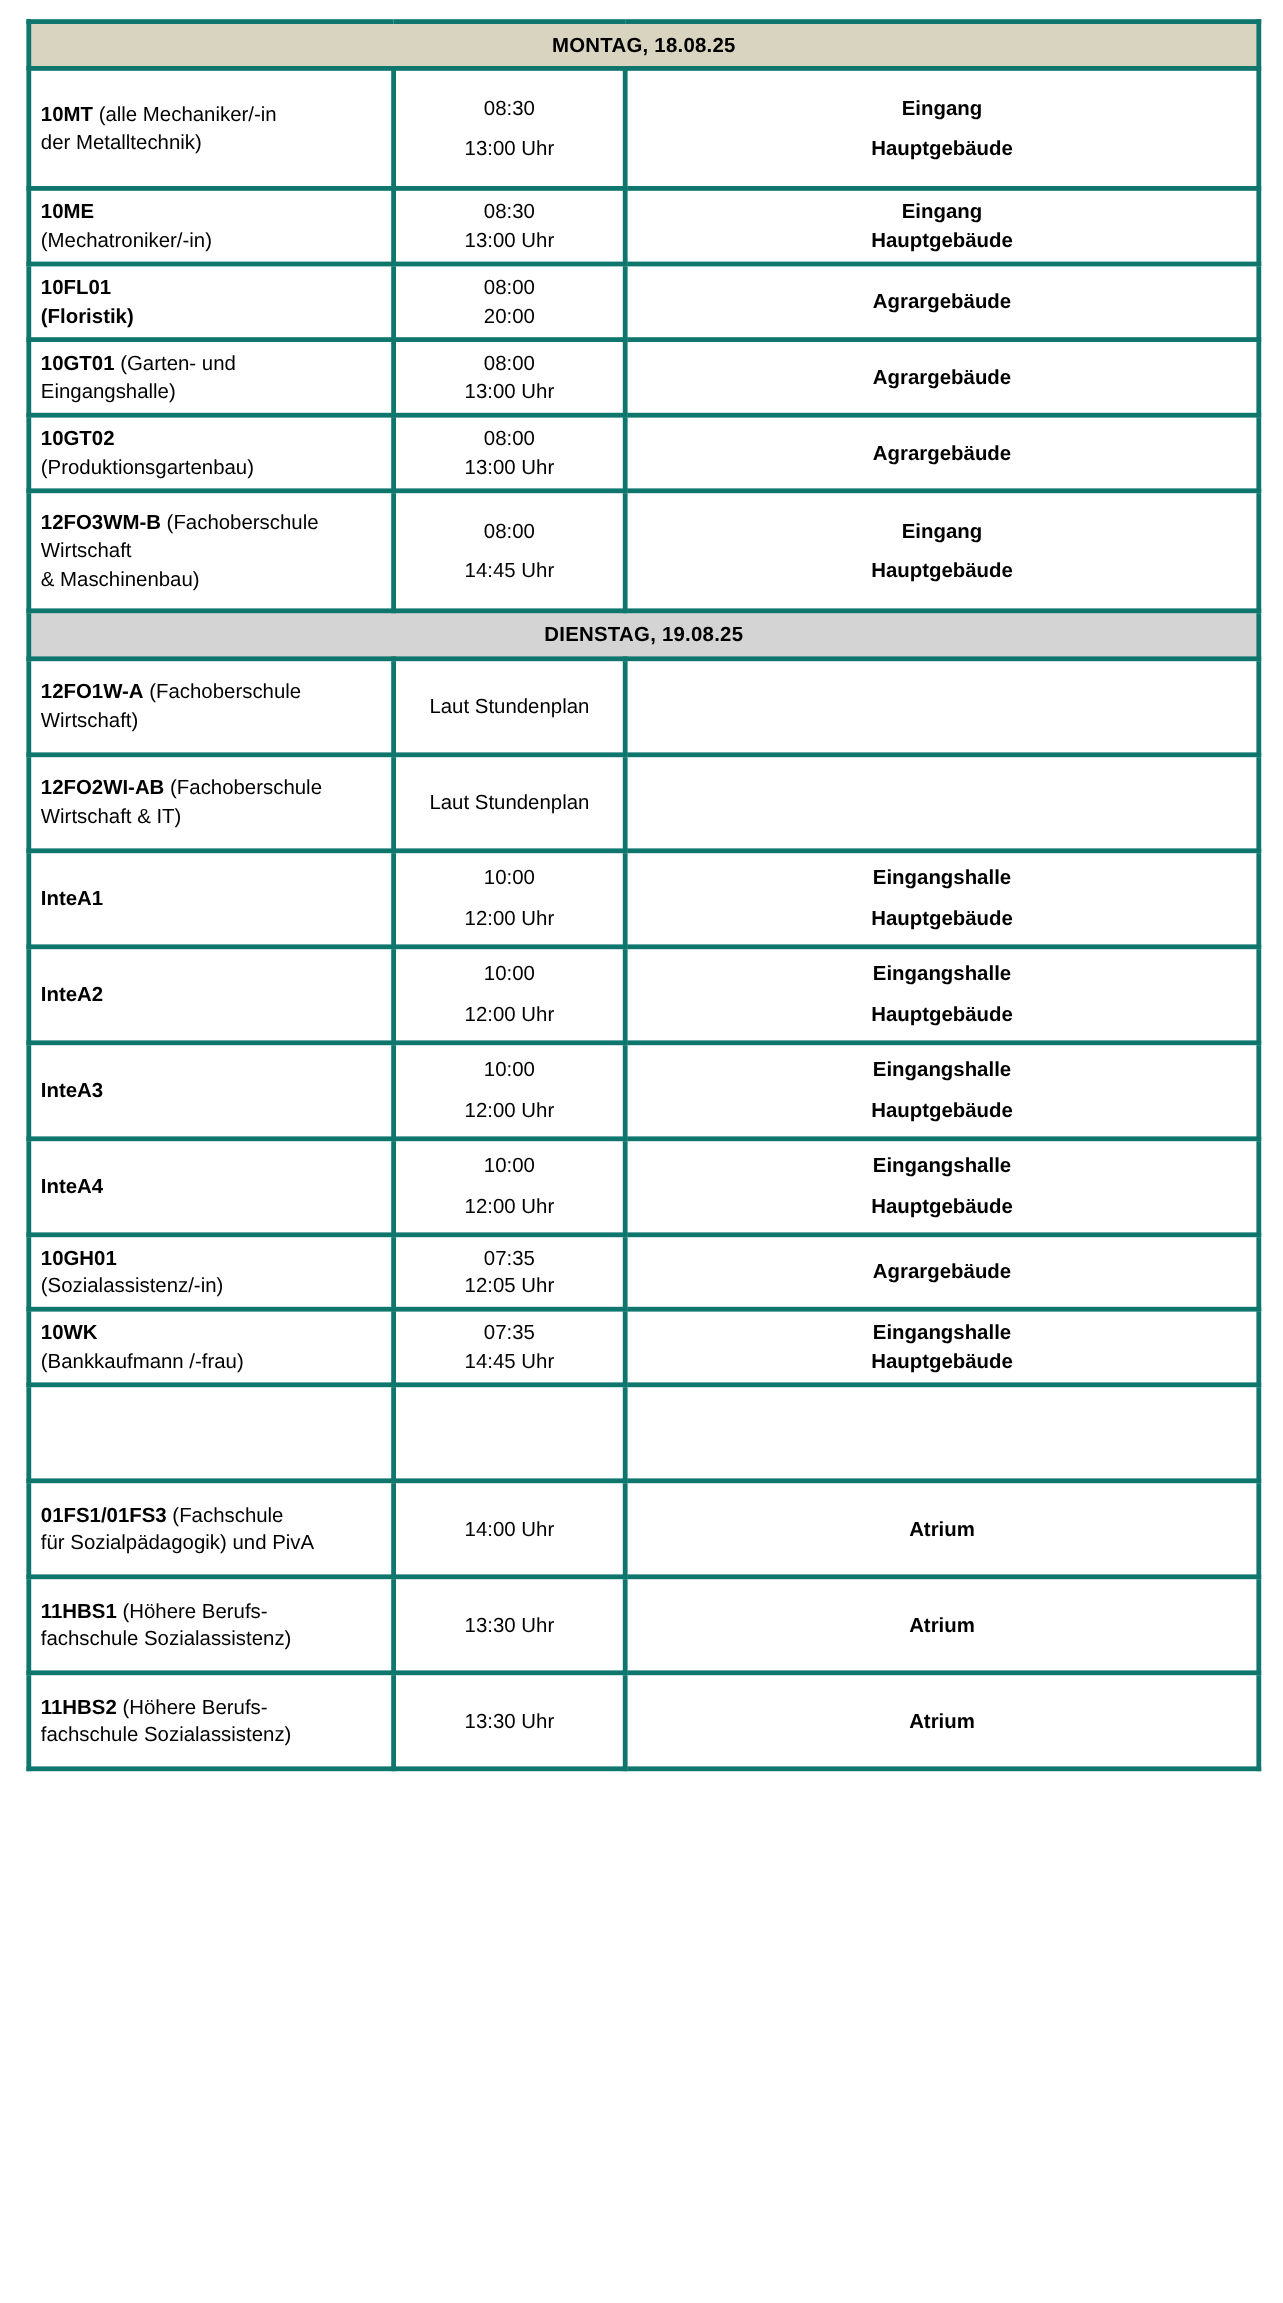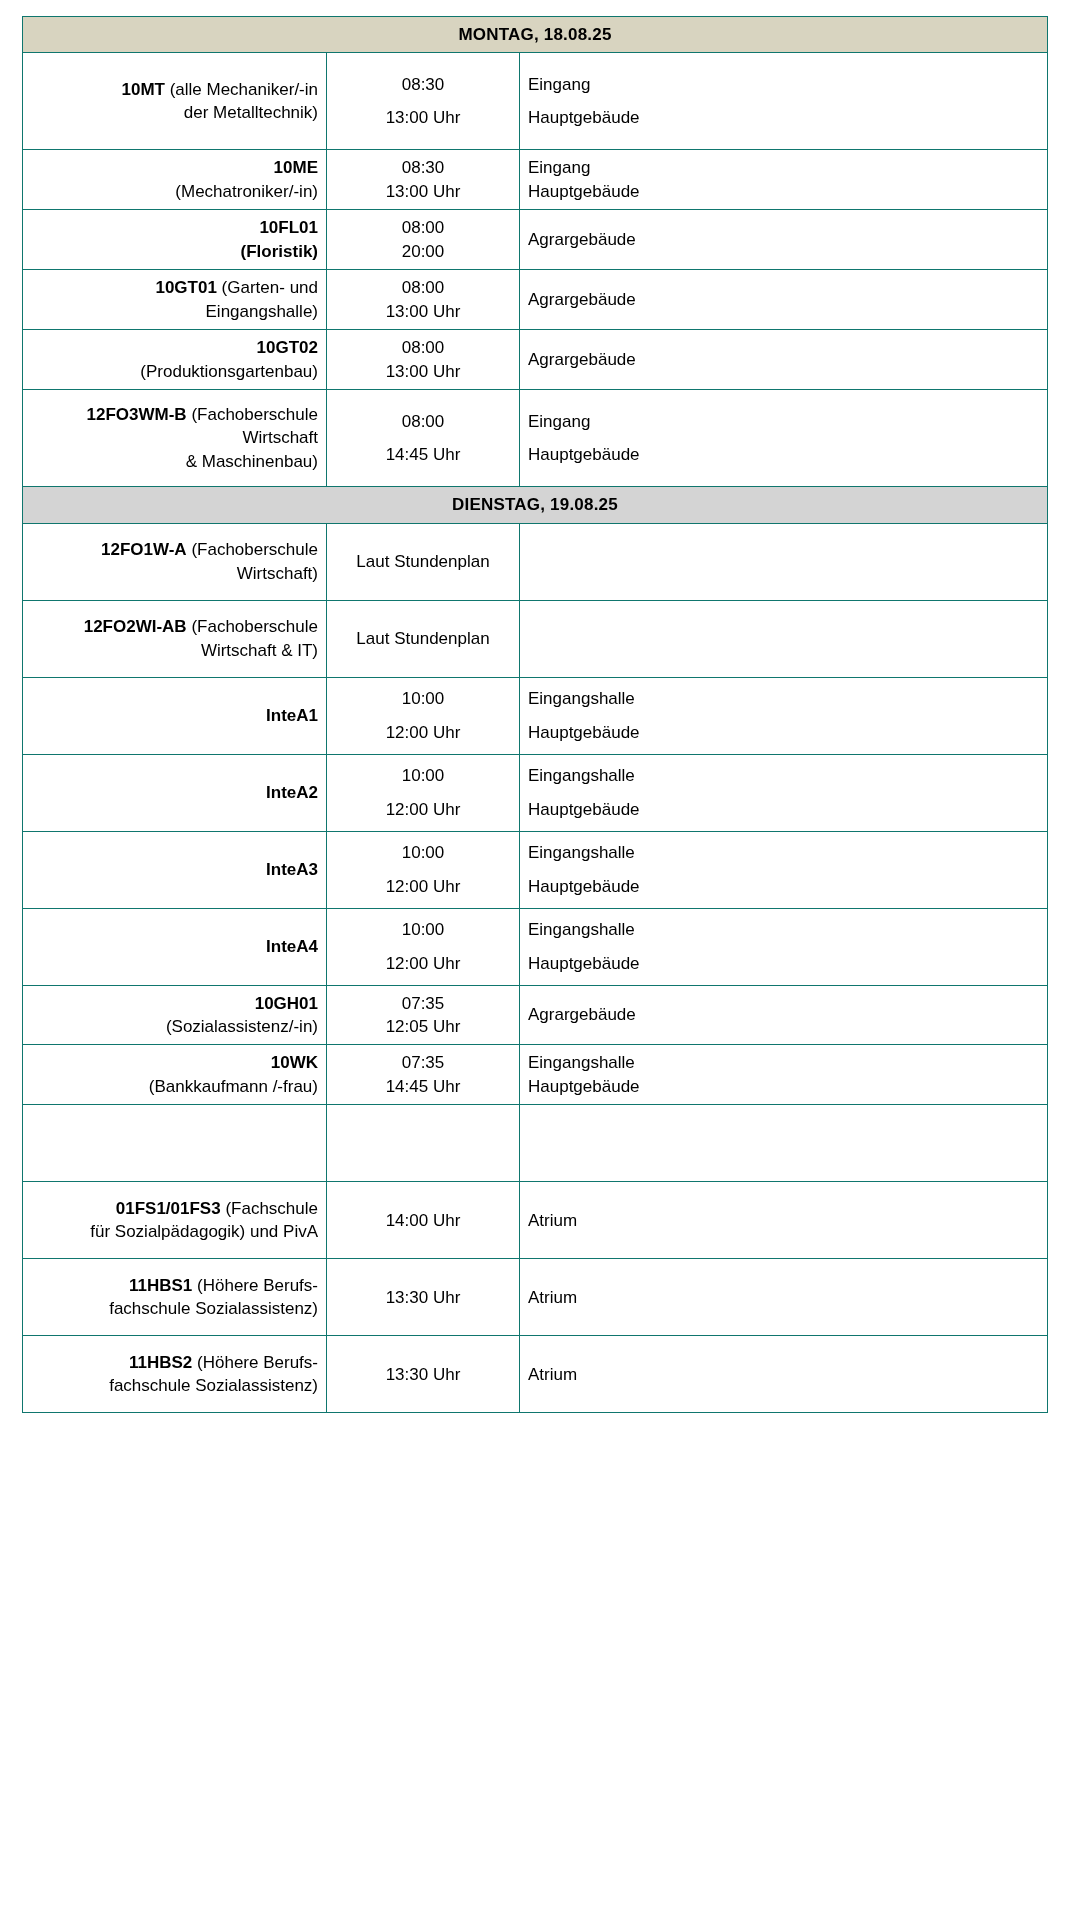--- a/index.html
+++ b/index.html
@@ -19,47 +19,49 @@
     box-sizing: border-box;
     padding: 16px 22px 20px 22px;
   }
   table.schedule {
     border-collapse: collapse;
     width: 1025px;
     table-layout: fixed;
     font-size: 17px;
   }
   table.schedule td {
-    border: 1px solid #0f766e;
+    border: 4px solid #0f766e;
     vertical-align: middle;
     padding: 6px 8px;
     line-height: 1.38;
   }
   col.c1 { width: 304px; }
   col.c2 { width: 193px; }
   col.c3 { width: 528px; }
 
   .dayhdr td {
     text-align: center;
     font-weight: bold;
     padding: 7px 4px;
     font-size: 17px;
     letter-spacing: 0.2px;
   }
   .dayhdr.beige td { background: #d8d4c0; }
   .dayhdr.grey td { background: #d4d4d4; margin-left: 36px; }
 
   .cls {
-    text-align: right;
+    text-align: left;
   }
   .cls b { font-weight: bold; }
   .time {
     text-align: center;
   }
   .loc {
+    text-align: center;
+    font-weight: bold;
   }
   .nowrap-line { display: block; }
   .tall-1 { height: 84px; }
   .tall-2 { height: 64px; }
   .spacer-row td { height: 64px; }
   .line-gap { display: block; height: 10px; }
 </style>
 </head>
 <body>
 

